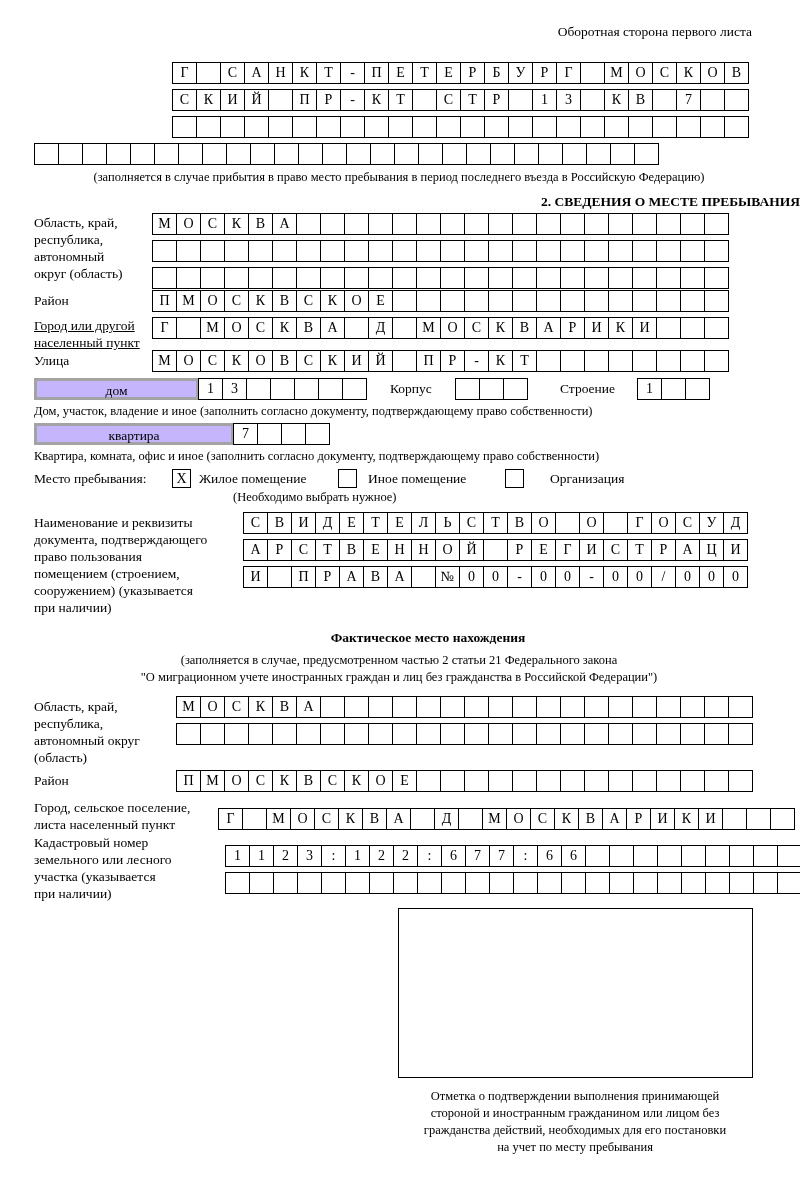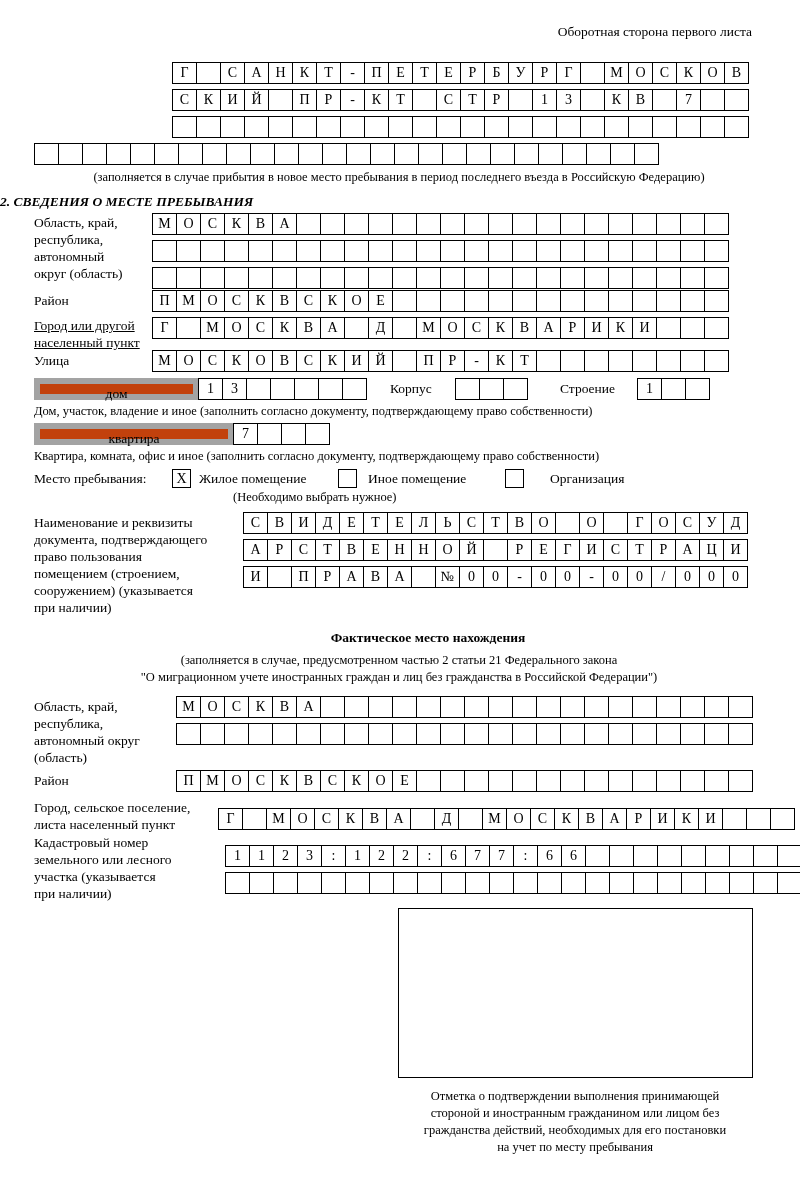--- a/index.html
+++ b/index.html
@@ -37,42 +37,41 @@
     box-sizing:border-box;
     font-size:14px;
     line-height:20px;
     text-align:center;
     font-family:"Liberation Serif", serif;
     background:#fff;
   }
 
   .framebox{
     position:absolute;
-    border:6px solid #a3a3a3;
+    border:3px solid #a3a3a3;
     box-sizing:border-box;
-    background:#c2410c;
+    background:#c4b5fd;
   }
   .framebox .cap{
     font-size:13.5px;
     text-align:center;
     line-height:20px;
   }
 
   .note{
     position:absolute;
     font-size:12.5px;
     text-align:center;
   }
   .sectiontitle{
     position:absolute;
     font-size:13.5px;
     font-weight:bold;
-    text-align:left;
+    text-align:right;
     width:100%;
-    font-style:italic;
   }
   .subtitle{
     position:absolute;
     font-size:13.5px;
     font-weight:bold;
     text-align:center;
     width:100%;
   }
   .bigbox{
     position:absolute;
@@ -205,21 +204,21 @@
       <div class="cell"></div>
       <div class="cell"></div>
       <div class="cell"></div>
       <div class="cell"></div>
       <div class="cell"></div>
       <div class="cell"></div>
       <div class="cell"></div>
       <div class="cell"></div>
     </div>
 
-  <div class="note" style="left:34px;top:170px;width:730px;">(заполняется в случае прибытия в новое место пребывания в период последнего въезда в Российскую Федерацию)</div>
+  <div class="note" style="left:34px;top:170px;width:730px;">(заполняется в случае прибытия в право место пребывания в период последнего въезда в Российскую Федерацию)</div>
 
   <div class="sectiontitle" style="top:194px;left:0;">2. СВЕДЕНИЯ О МЕСТЕ ПРЕБЫВАНИЯ</div>
 
   <div class="lbl" style="left:34px;top:214px;">Область, край,
 республика,
 автономный
 округ (область)</div>
   <div class="boxrow" id="s2-reg1" style="left:152px;top:213px;">
       <div class="cell">М</div>
       <div class="cell">О</div>

